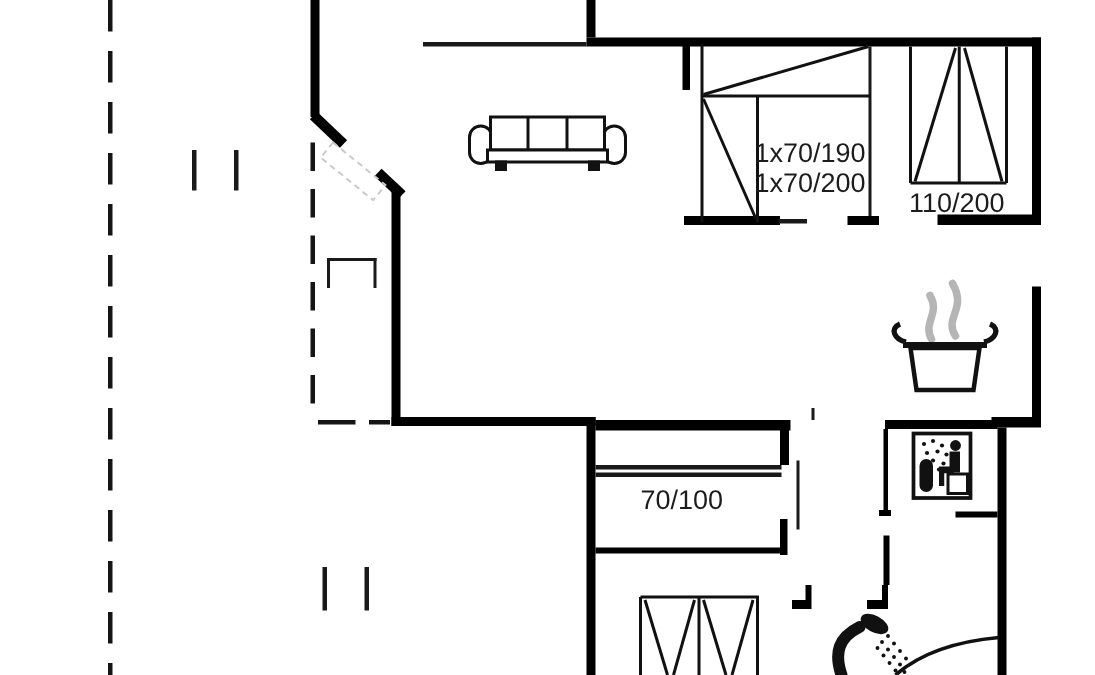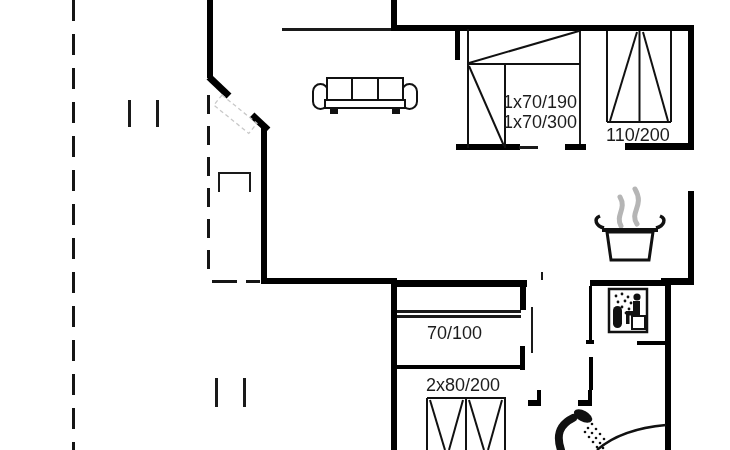--- a/index.html
+++ b/index.html
@@ -176,19 +176,18 @@
           <circle cx="597" cy="447" r="1.3"></circle>
         <circle cx="603" cy="448" r="1.3"></circle>
       </g>
     </g>
 
     <path d="M 597 450 Q 621 429 666 425" stroke="#111" stroke-width="2.5" fill="none"></path>
   </svg>
 
   <div class="lbl" style="left:503px;top:92px">
     <span style="display:block">1x70/190</span>
-    <span style="display:block">1x70/300</span>
+    <span style="display:block">1x70/200</span>
   </div>
   <div class="lbl" style="left:606px;top:125px">110/200</div>
   <div class="lbl" style="left:427px;top:323px">70/100</div>
-  <div class="lbl" style="left:426px;top:375px">2x80/200</div>
 
 </div>
 
 </body></html>

